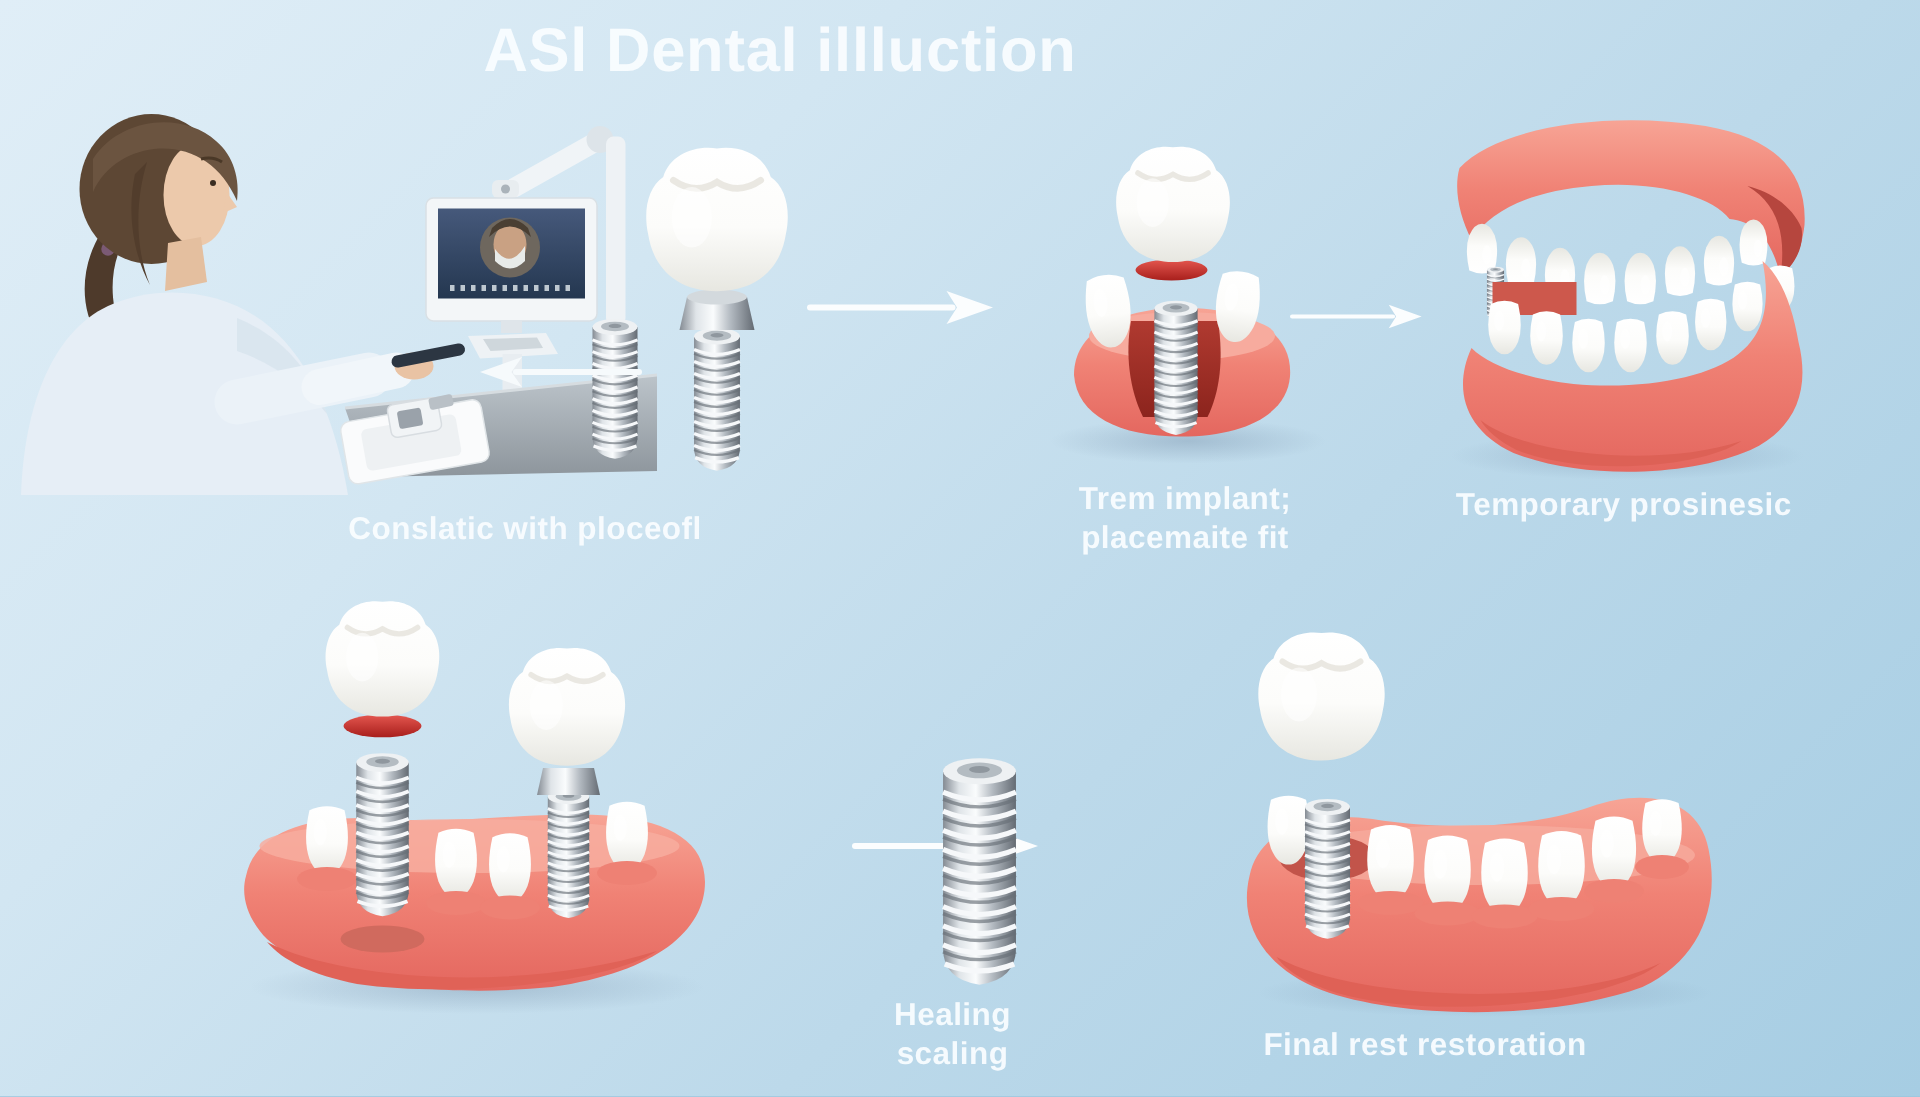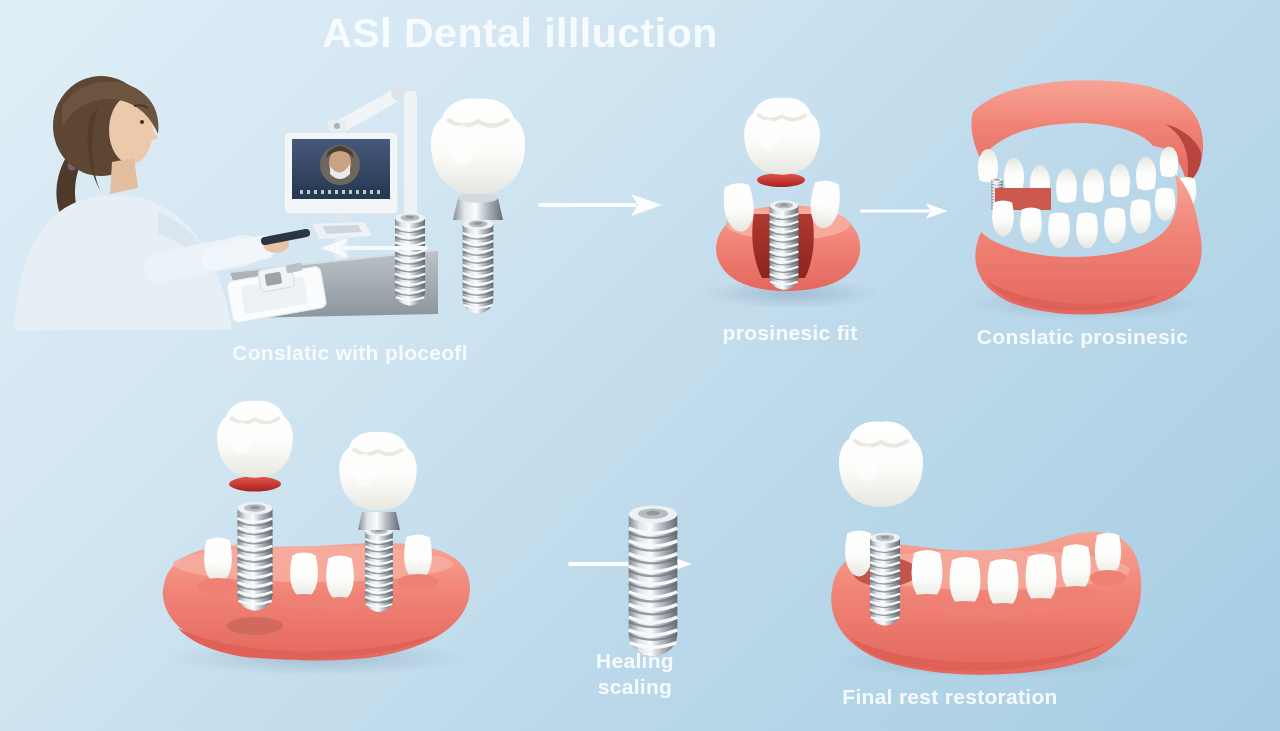--- a/index.html
+++ b/index.html
@@ -243,24 +243,25 @@
     </g>
 
     <path d="M36 160 C24 186 30 214 64 230 C110 248 180 246 222 228 C252 214 262 188 254 156 C250 132 242 112 230 102 C236 132 230 152 214 164 C194 180 150 188 104 184 C72 180 48 172 36 160 Z" fill="url(#gumG)"></path>
     <path d="M42 208 C72 232 162 240 216 222 C190 240 110 246 66 228 C54 222 46 215 42 208 Z" fill="#dd6156"></path>
   </svg>
 
   <div class="cap" style="left:230px;top:340px;width:240px">
     <span>Conslatic with ploceofl</span>
   </div>
   <div class="cap" style="left:700px;top:320px;width:180px">
-    <div>prosinesic fit</div>
+    <div>Trem implant;</div>
+    <div>placemaite fit</div>
   </div>
   <div class="cap" style="left:965px;top:324px;width:235px">
-    <div>Conslatic prosinesic</div>
+    <div>Temporary prosinesic</div>
   </div>
 
   <svg class="abs" style="left:148px;top:392px" width="336" height="292" viewBox="0 0 336 292">
     <ellipse cx="170" cy="266" rx="152" ry="18" fill="url(#shadowG)"></ellipse>
     <path d="M16 192 C22 162 60 150 110 154 C160 158 210 148 260 152 C300 156 322 170 322 196 C322 228 290 256 220 266 C140 274 60 262 30 234 C18 222 12 206 16 192 Z" fill="url(#gumG)"></path>
     <path d="M30 236 C80 262 200 270 290 242 C260 262 160 274 90 264 C60 258 40 248 30 236 Z" fill="#e06257"></path>
     <ellipse cx="165" cy="172" rx="140" ry="18" fill="#f7ad9f" opacity="0.85"></ellipse>
     <g>
       <use href="#sym-tooth" x="52" y="138" width="36" height="60"></use>
       <use href="#sym-tooth" x="138" y="152" width="36" height="62"></use>
@@ -312,21 +313,21 @@
       <ellipse cx="112" cy="190" rx="22" ry="8" fill="#ee8174"></ellipse>
       <ellipse cx="150" cy="197" rx="22" ry="8" fill="#ee8174"></ellipse>
       <ellipse cx="188" cy="199" rx="22" ry="8" fill="#ee8174"></ellipse>
       <ellipse cx="226" cy="194" rx="22" ry="8" fill="#ee8174"></ellipse>
       <ellipse cx="261" cy="182" rx="20" ry="8" fill="#ee8174"></ellipse>
       <ellipse cx="293" cy="166" rx="18" ry="8" fill="#ee8174"></ellipse>
     </g>
     <use href="#sym-crown" x="16" y="4" width="100" height="96"></use>
   </svg>
 
-  <div class="cap" style="left:560px;top:648px;width:150px">
+  <div class="cap" style="left:560px;top:664px;width:150px">
     <div>Healing</div>
     <div>scaling</div>
   </div>
   <div class="cap" style="left:830px;top:684px;width:240px">
     <span>Final rest restoration</span>
   </div>
 
 </div>
 
 </body></html>

